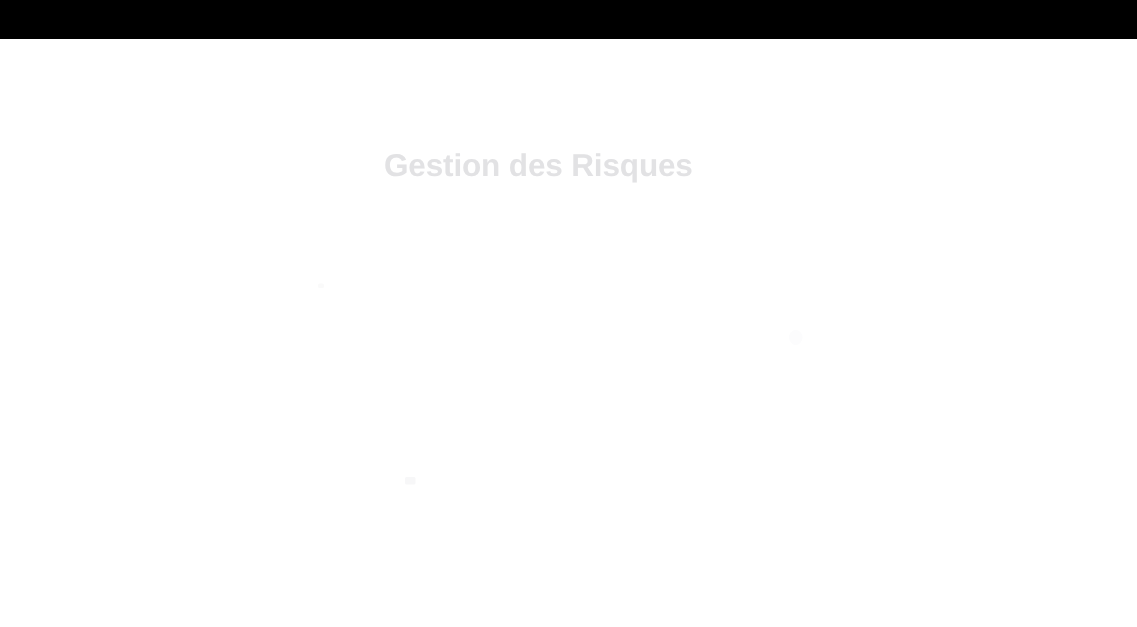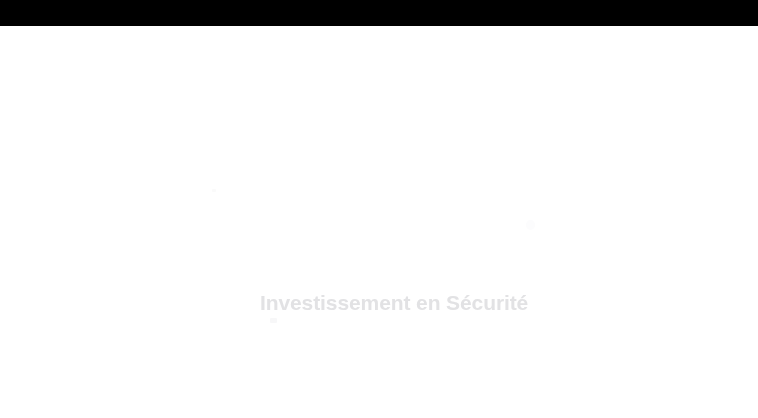--- a/index.html
+++ b/index.html
@@ -113,22 +113,22 @@
 <body>
 
 <div id="page">
 
   <div class="top-bar">
     <div class="top-bar-inner"></div>
   </div>
 
   <div class="content">
 
+    <h2 class="section-heading" id="heading-risques">Gestion des Risques</h2>
 
-    <h2 class="section-heading" id="heading-investissement">Investissement en Sécurité</h2>
 
     <span class="ghost-mark" id="ghost-left"></span>
 
     <span class="ghost-mark" id="ghost-right"></span>
 
     <span class="ghost-mark" id="ghost-lower"></span>
 
   </div>
 </div>
 

